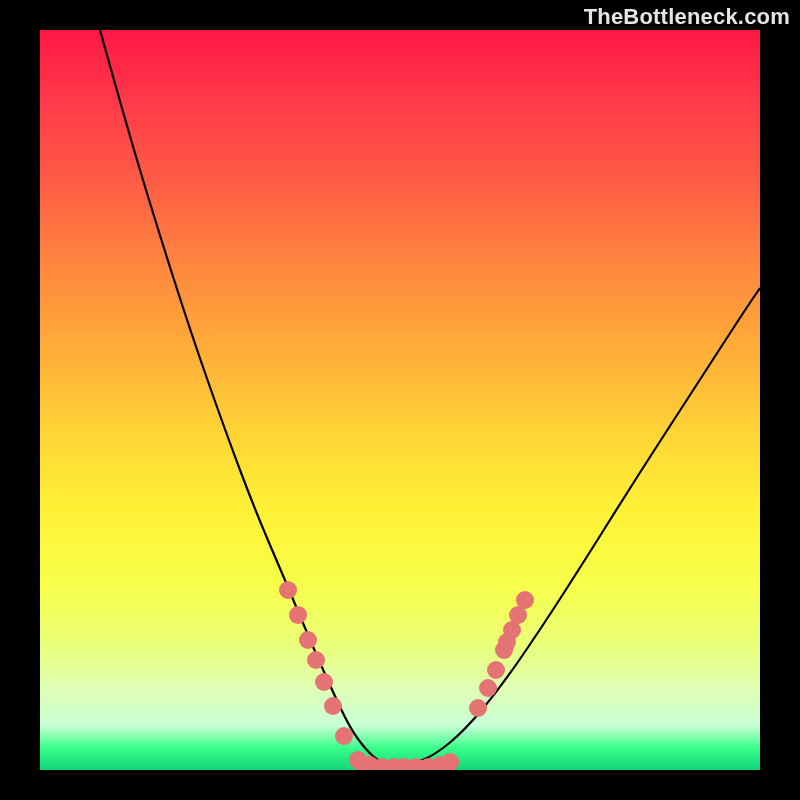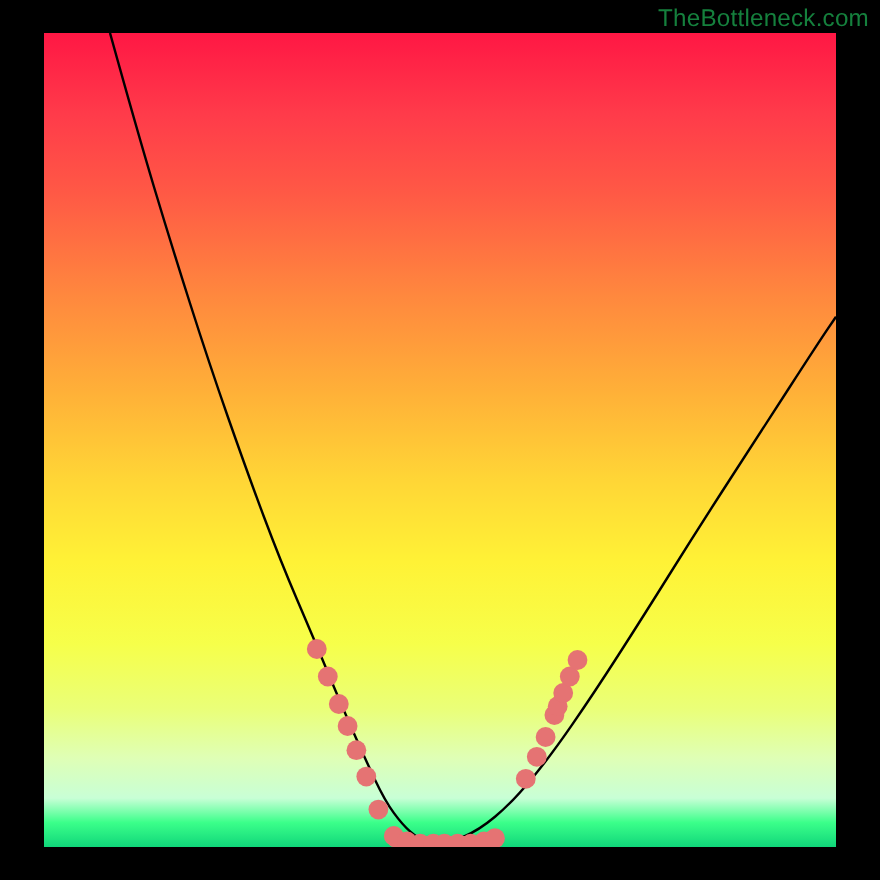--- a/index.html
+++ b/index.html
@@ -39,22 +39,22 @@
       #3bff8a 97%,
       #10d67a 100%
     );
   }
   .watermark {
     position: absolute;
     top: 4px;
     right: 10px;
     font-family: Arial, Helvetica, sans-serif;
     font-size: 22px;
-    font-weight: 400;
-    color: #15803d;
+    font-weight: 700;
+    color: #e5e5e5;
     letter-spacing: 0.2px;
     user-select: none;
   }
   svg.curve {
     position: absolute;
     left: 0;
     top: 0;
     width: 720px;
     height: 740px;
   }

